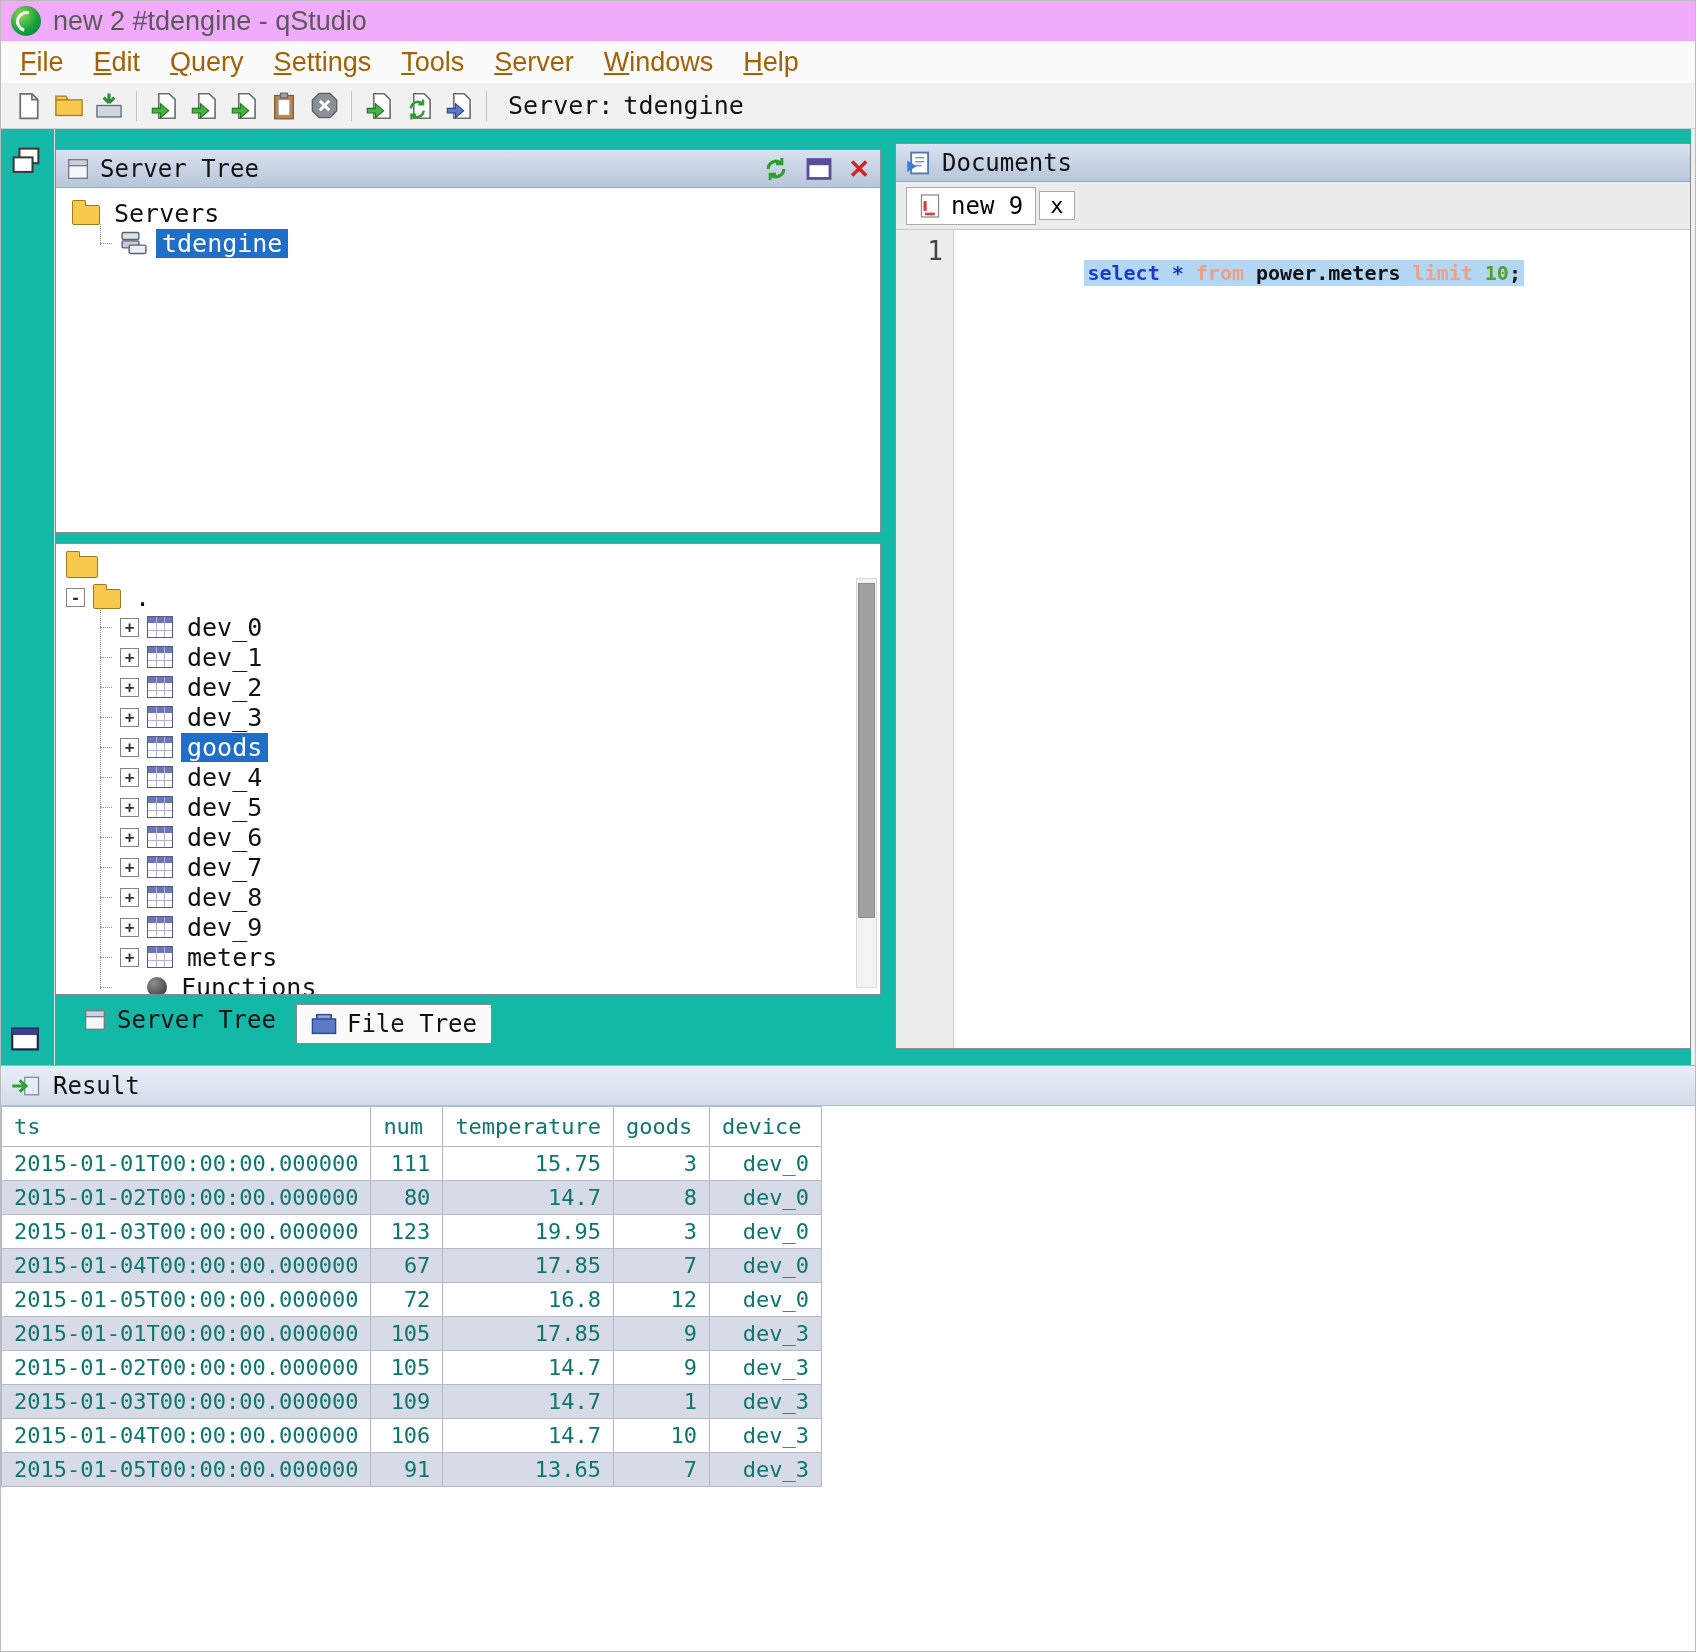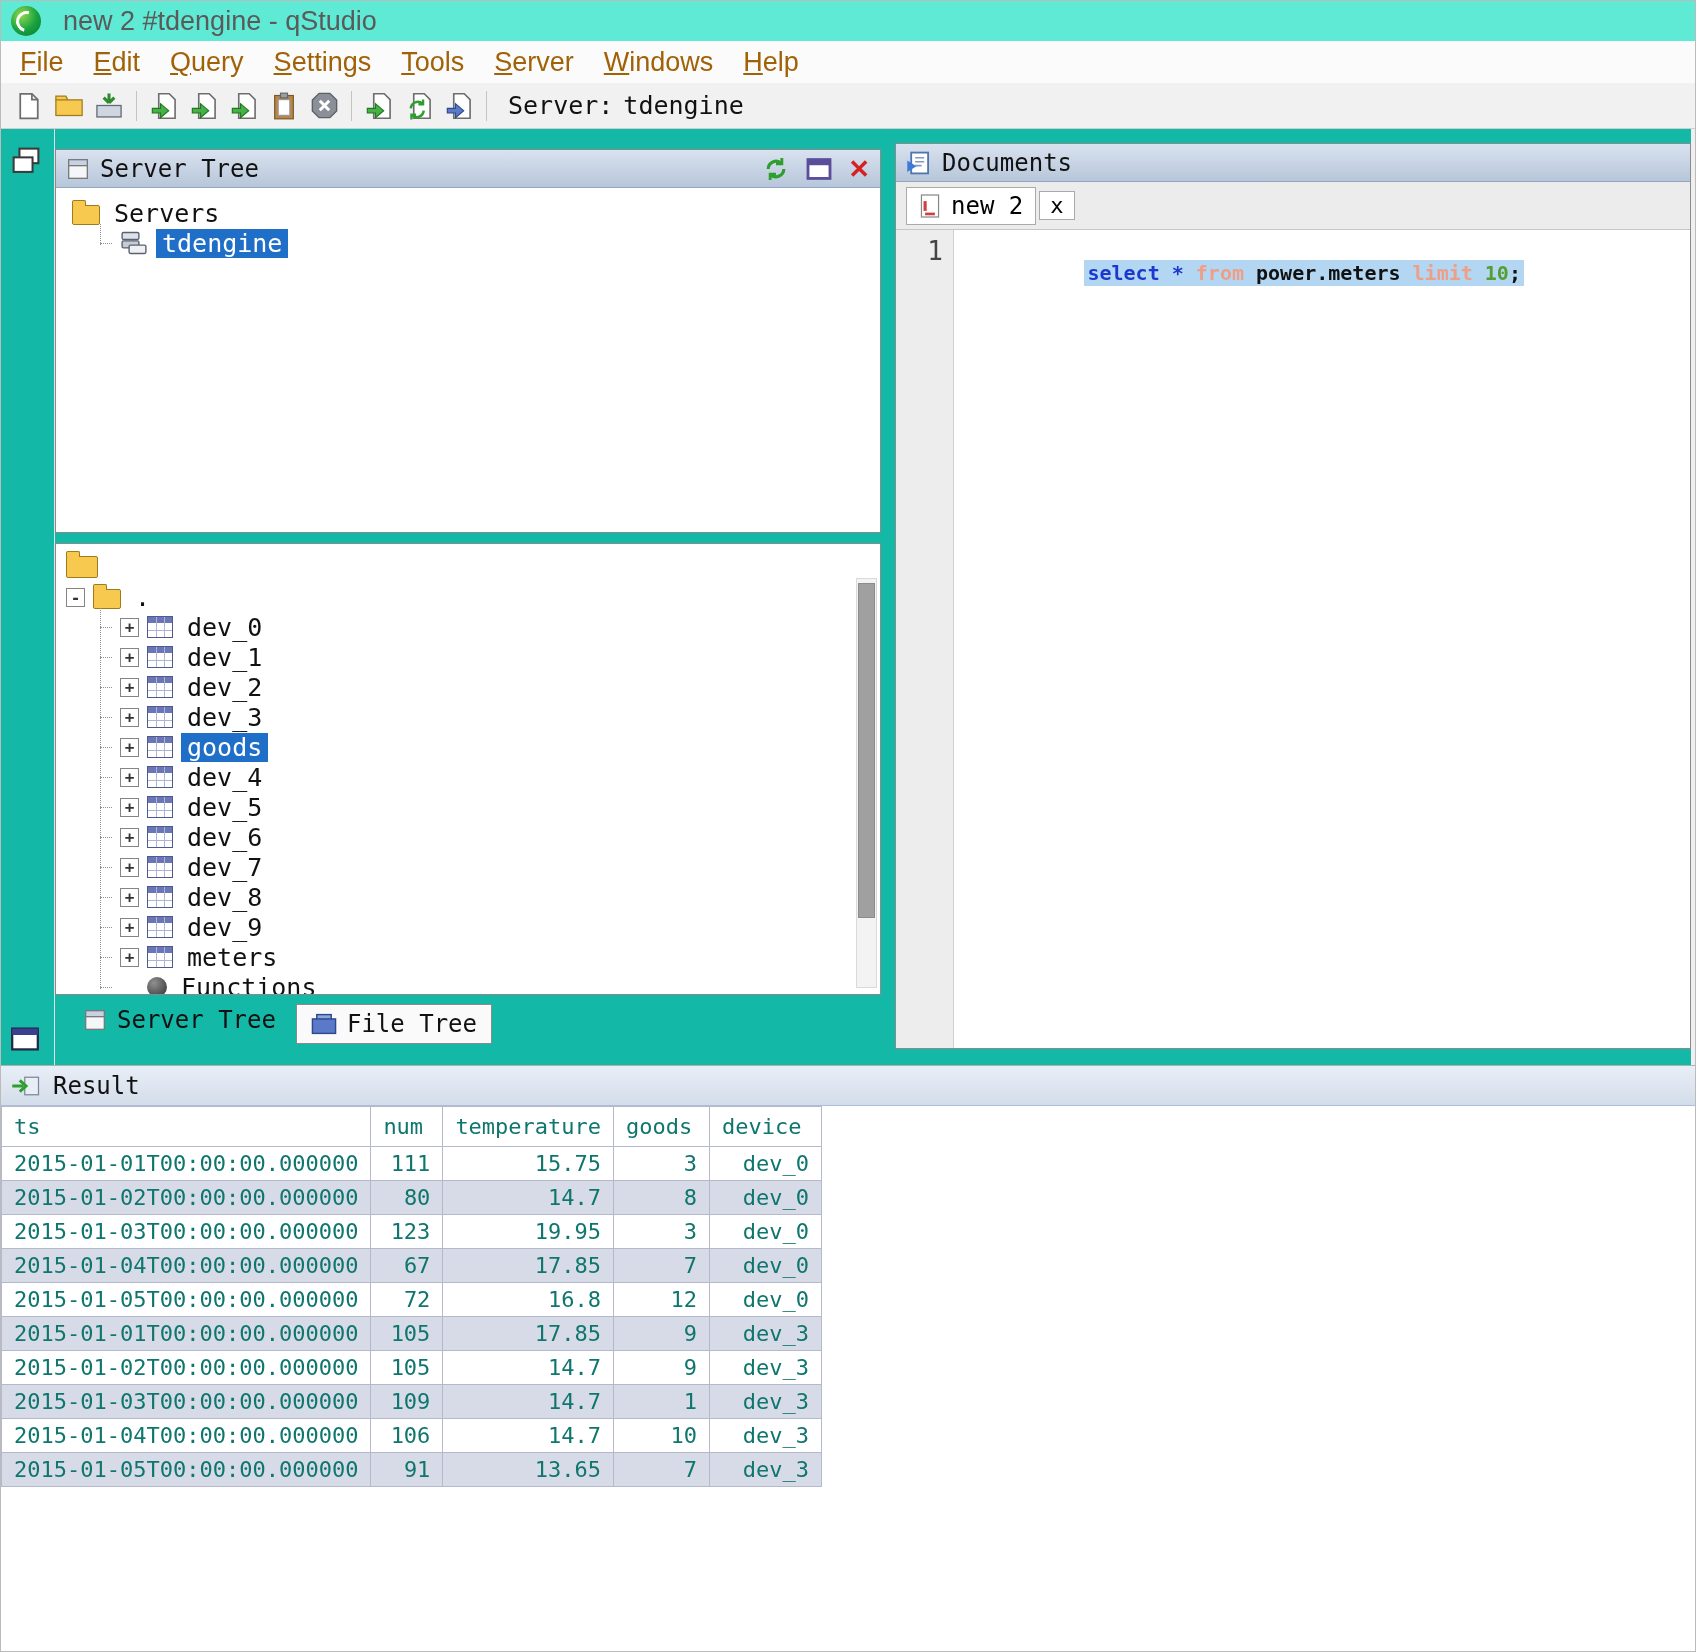--- a/index.html
+++ b/index.html
@@ -1,21 +1,21 @@
 <!DOCTYPE html>
 <html><head>
 <meta charset="utf-8">
 <style>
   * { box-sizing:border-box; margin:0; padding:0; }
   html,body { background:#dcdcdc; }
   body { font-family:"Liberation Sans", sans-serif; }
   .app { position:relative; width:1696px; height:1652px; background:#efefef; overflow:hidden; border:1px solid #bbb; }
 
   
-  .titlebar { position:absolute; top:0; left:0; right:0; height:40px; background:#5eead4; display:flex; align-items:center; gap:22px; padding-left:10px; }
+  .titlebar { position:absolute; top:0; left:0; right:0; height:40px; background:#f0abfc; display:flex; align-items:center; gap:12px; padding-left:10px; }
   .logo { width:30px; height:30px; border-radius:50%; background:radial-gradient(circle at 35% 30%, #8fd94e, #17a13f 55%, #0b7a2e); position:relative; flex:none; }
   .logo::after { content:""; position:absolute; left:5px; top:5px; width:15px; height:15px; border:3px solid #fff; border-color:#fff transparent transparent #fff; border-radius:50%; transform:rotate(-30deg); }
   .title-text { font-size:27px; color:#5a5a5a; }
 
   
   .menubar { position:absolute; top:40px; left:0; right:0; height:42px; background:#fbfbfb; display:flex; align-items:center; padding-left:4px; font-size:27px; color:#a16207; }
   .menu-item { padding:2px 15px; cursor:default; }
   .menu-item u { text-decoration:underline; }
 
   
@@ -412,21 +412,21 @@
       </div>
       <div class="docs-tabs">
         <div class="doc-tab">
           <span>
             <svg width="22" height="26" viewBox="0 0 18 20">
                 <rect x="2" y="1" width="14" height="18" fill="#fff" stroke="#888"></rect>
                 <path d="M5 14v-8" stroke="#d04040" stroke-width="2.6"></path>
                 <path d="M5 16.5h8" stroke="#d04040" stroke-width="2.2"></path>
               </svg>
           </span>
-          <span>new 2</span>
+          <span>new 9</span>
         </div>
         <div class="doc-tab-close">x</div>
       </div>
       <div class="editor">
         <div class="gutter">
           <div>1</div>
         </div>
         <div class="code">
           <span class="code-selection" style="background: rgb(179, 215, 243);"><span class="tok" style="color: rgb(28, 57, 207); font-weight: bold;">select </span><span class="tok" style="color: rgb(28, 57, 207); font-weight: bold;">* </span><span class="tok" style="color: rgb(239, 159, 135); font-weight: bold;">from </span><span class="tok" style="color: rgb(17, 17, 17); font-weight: bold;">power.meters </span><span class="tok" style="color: rgb(239, 159, 135); font-weight: bold;">limit </span><span class="tok" style="color: rgb(85, 158, 47); font-weight: bold;">10</span><span class="tok" style="color: rgb(17, 17, 17); font-weight: bold;">;</span></span>
         </div>

